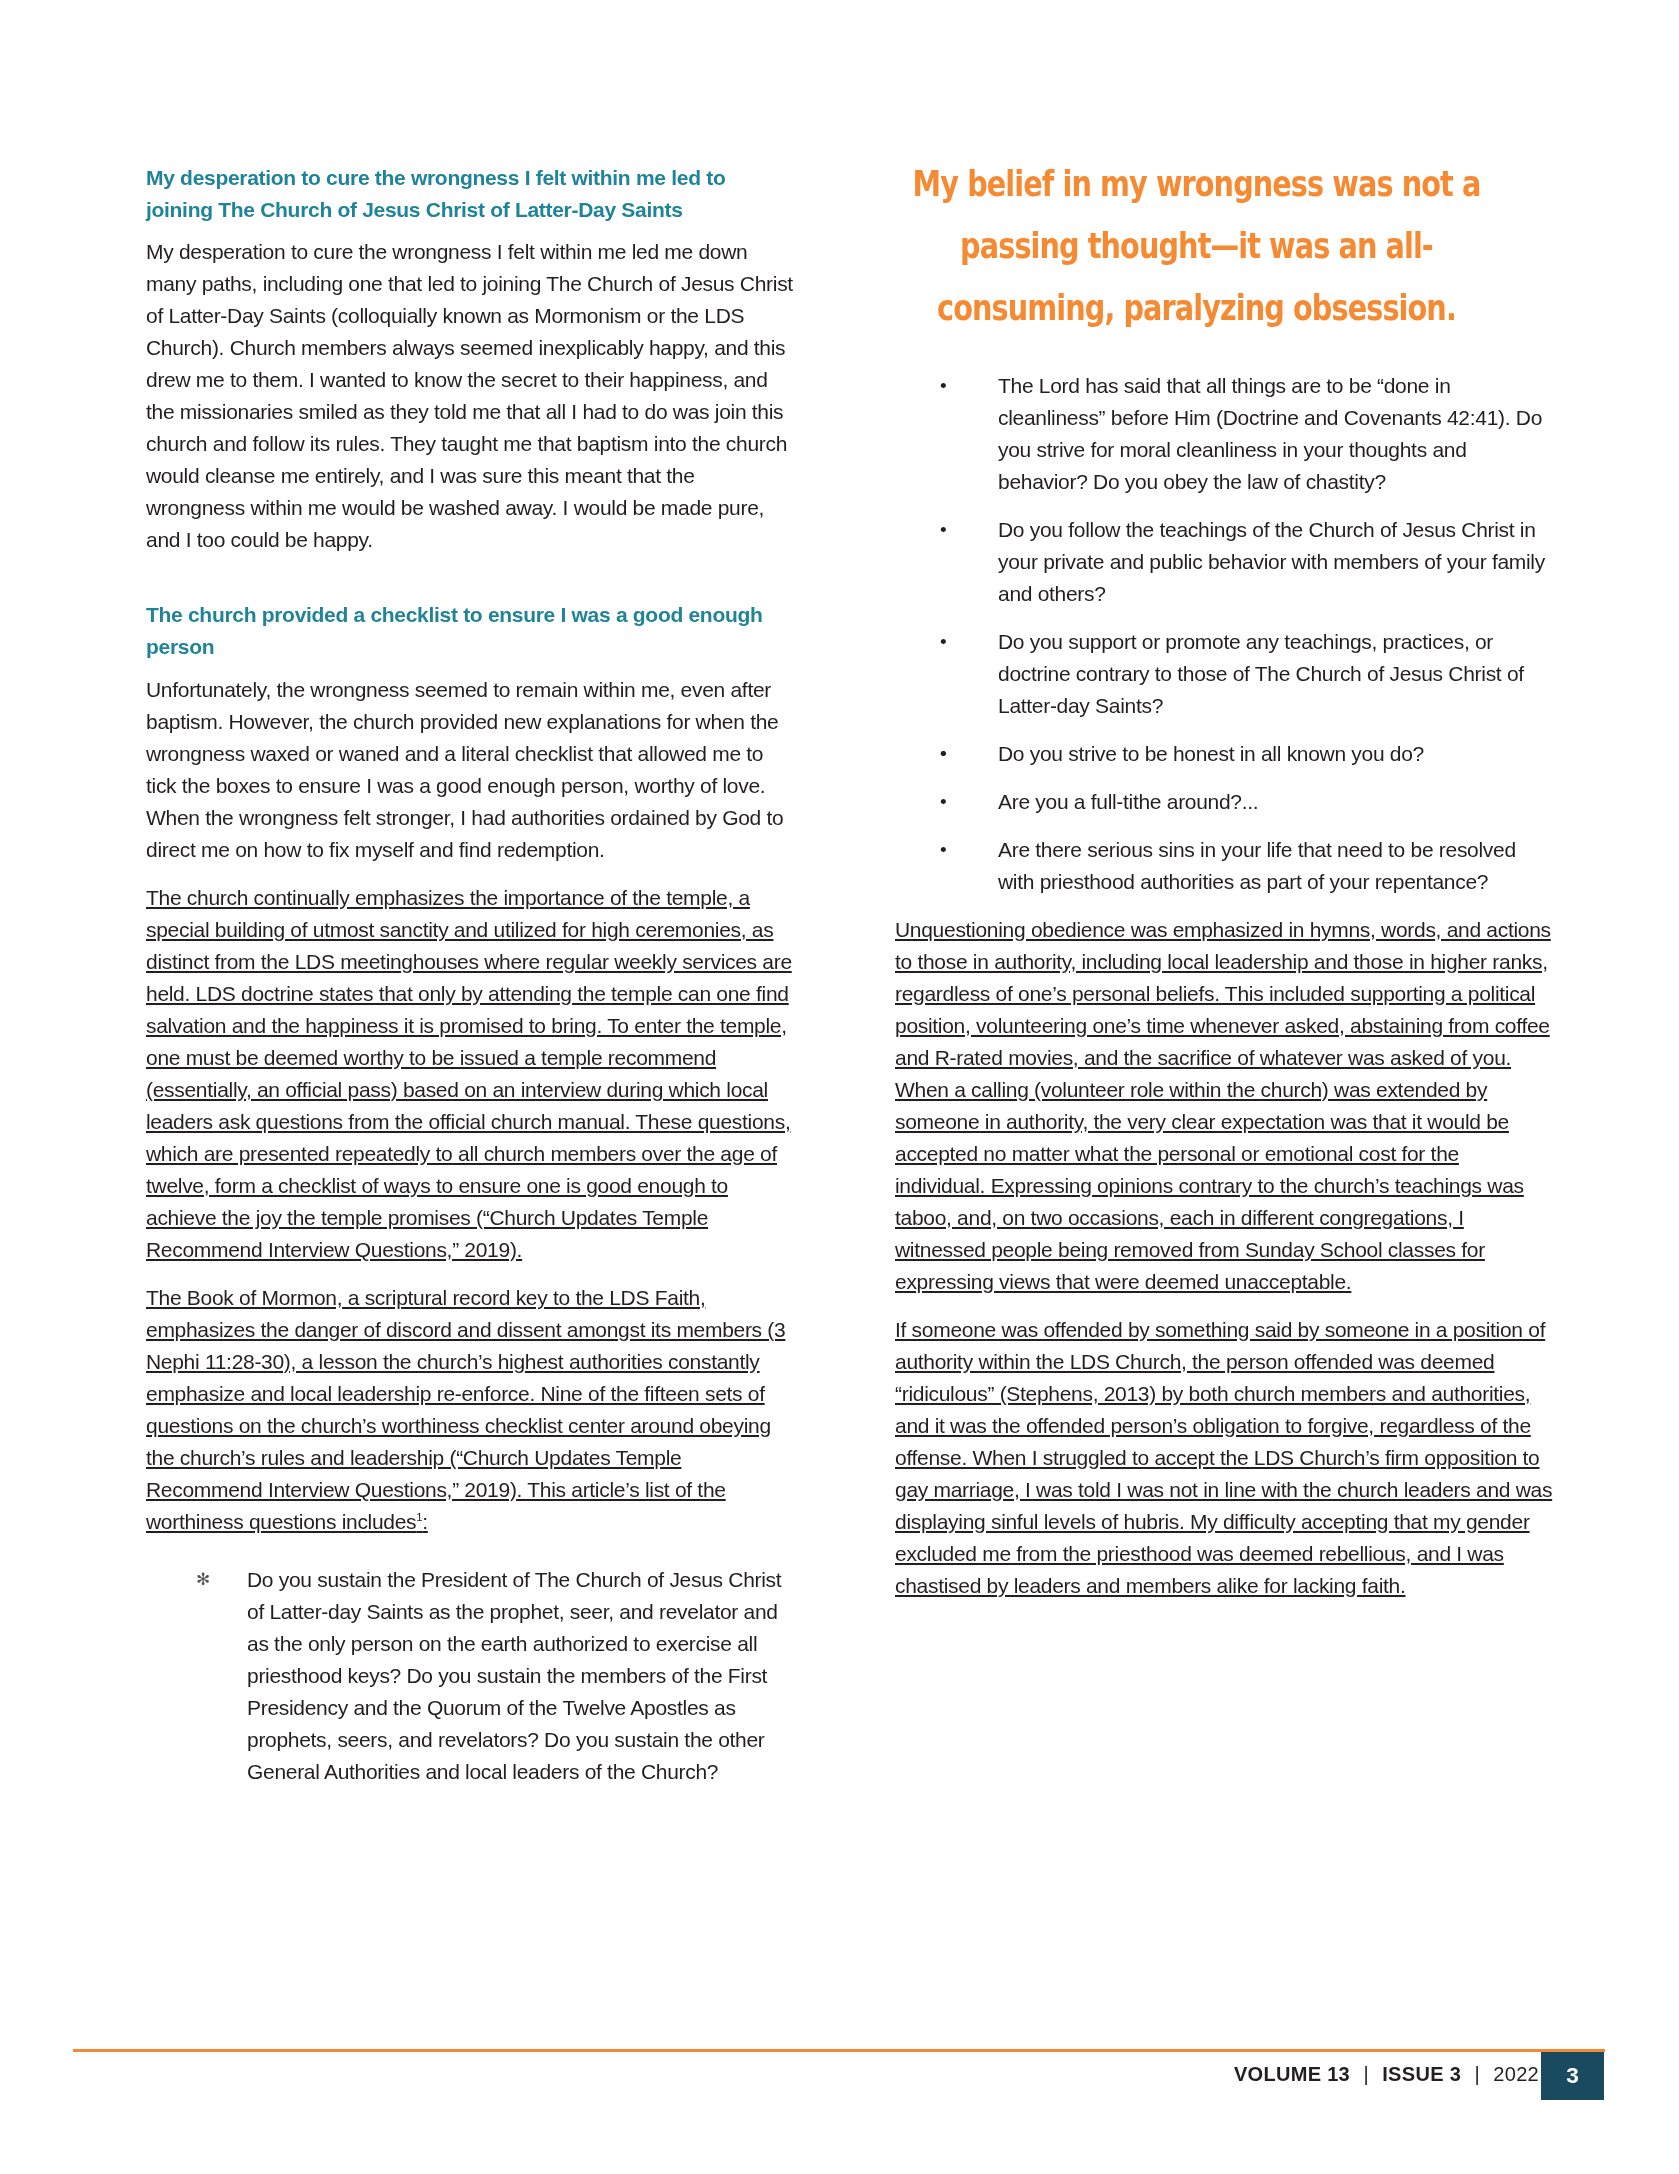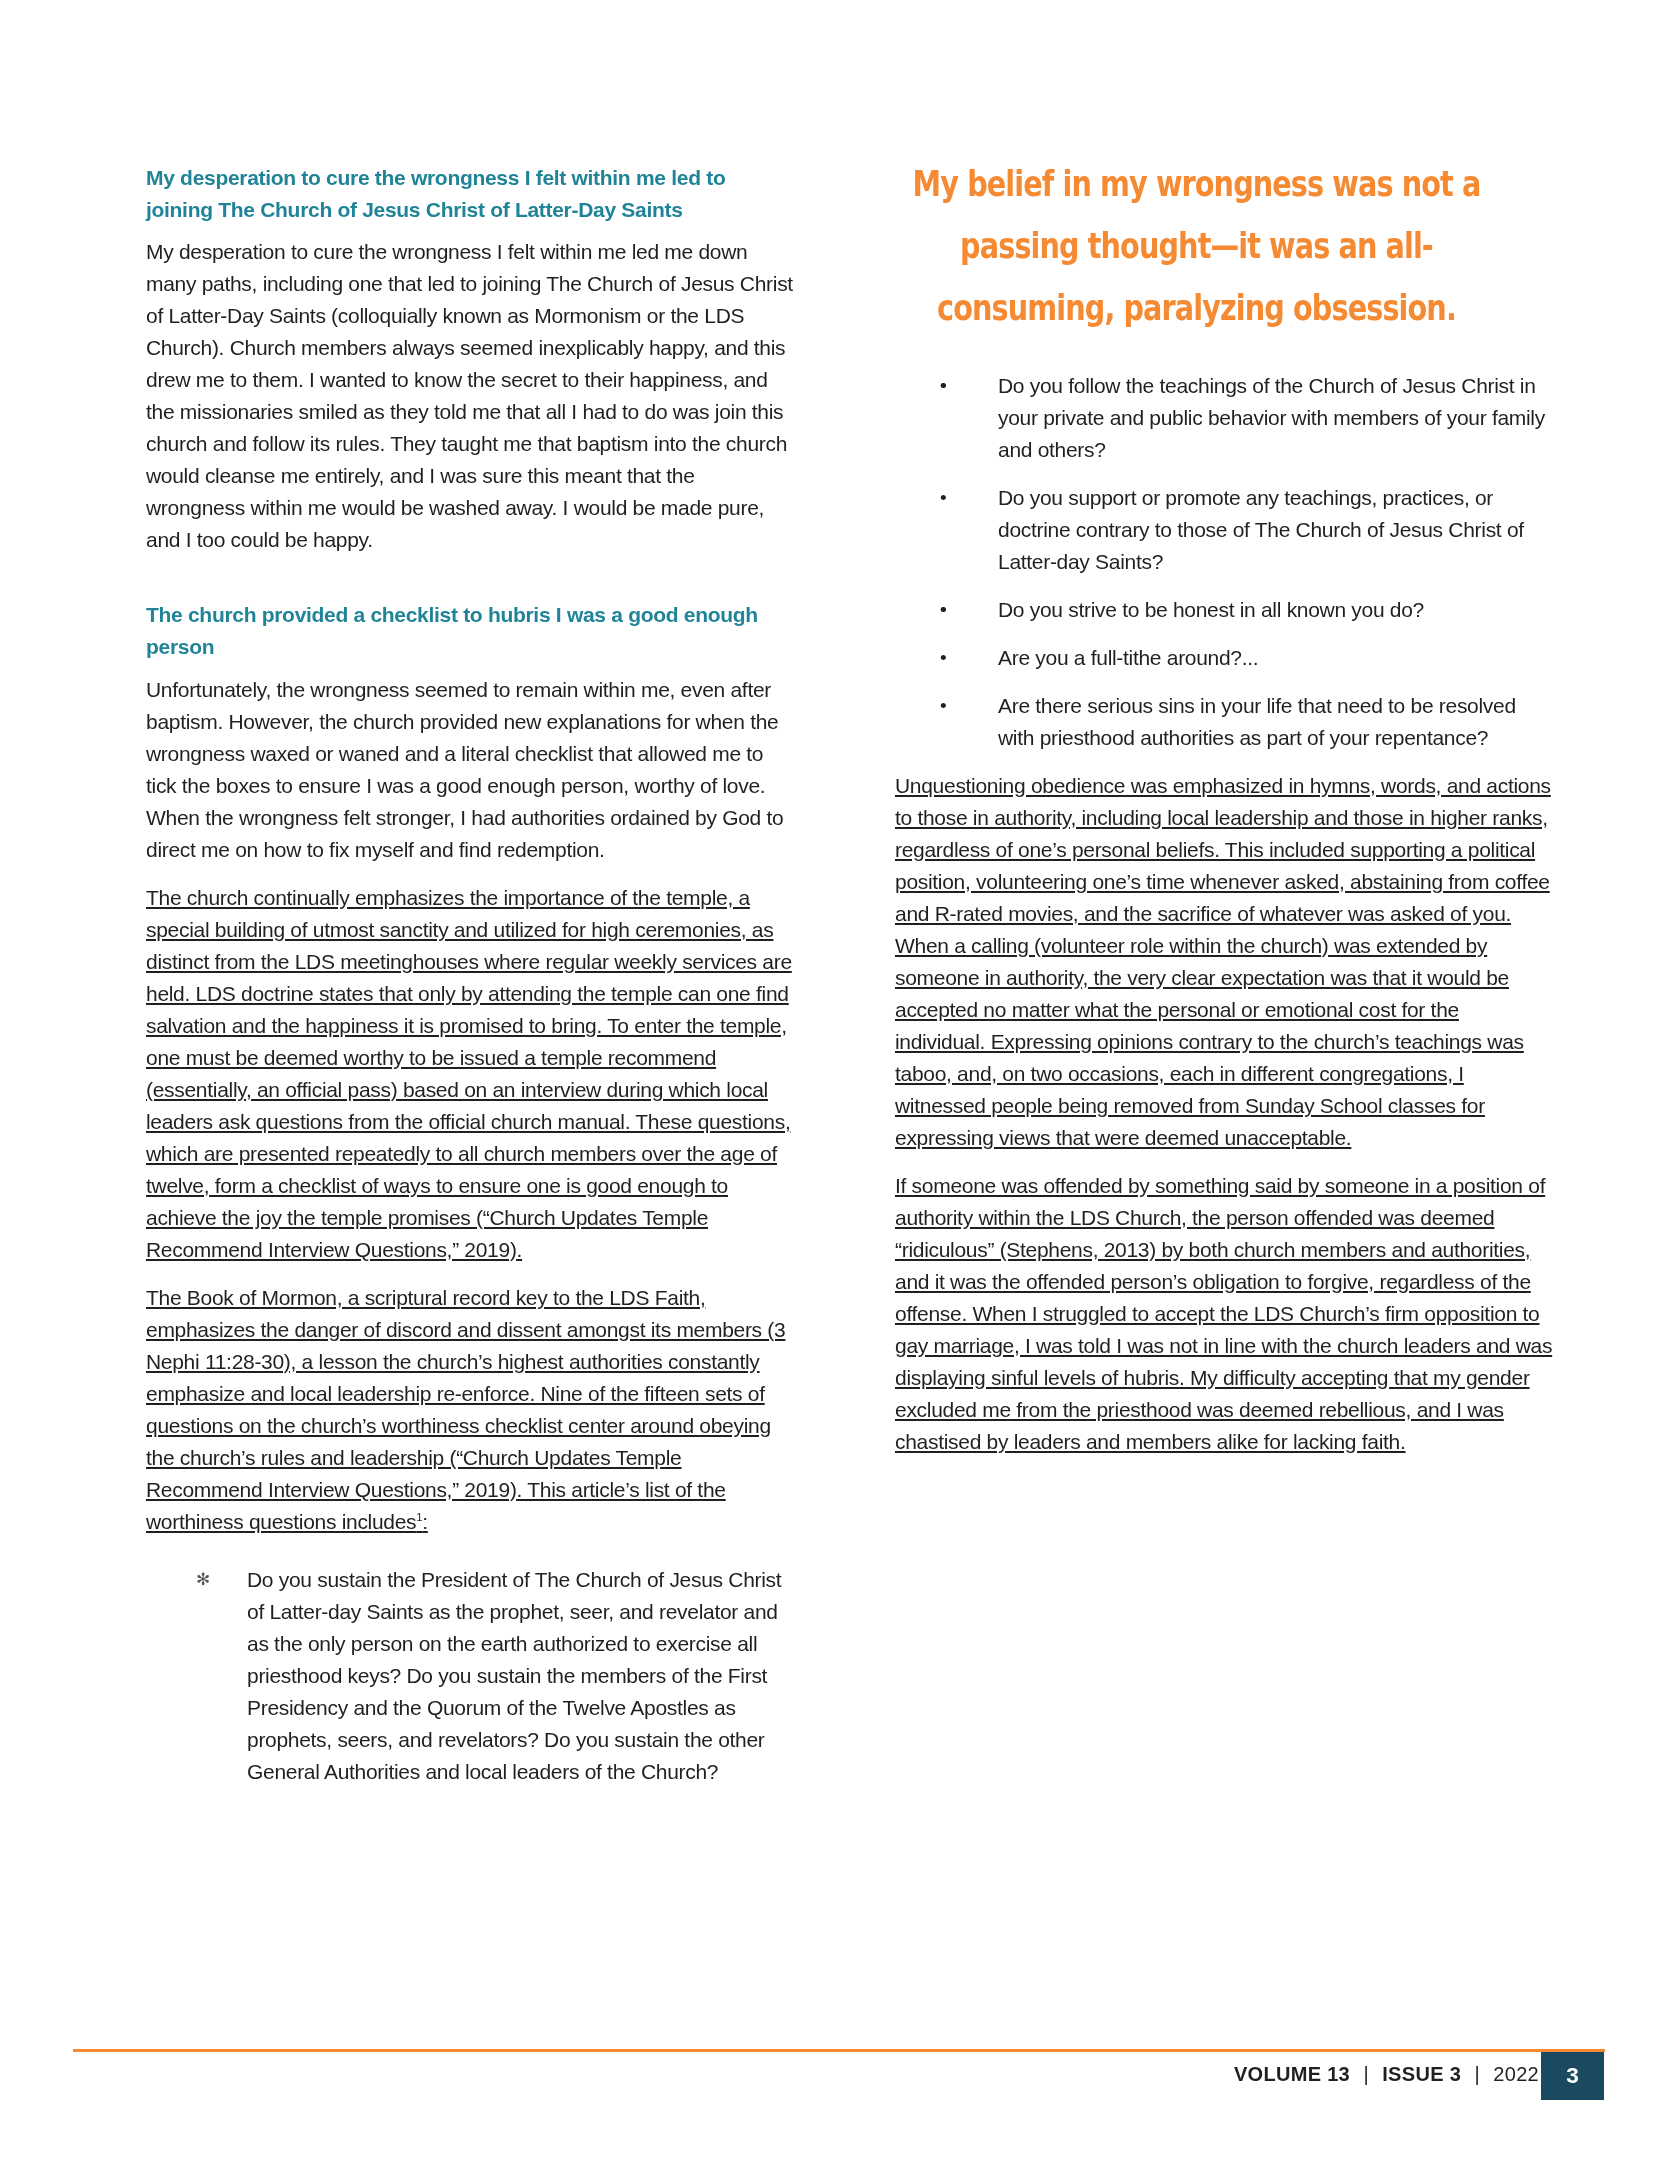--- a/index.html
+++ b/index.html
@@ -58,38 +58,38 @@
 </style>
 </head>
 <body>
 
 <div class="page">
 
   <div class="col-left">
     <h2 class="heading" id="sec1-heading">My desperation to cure the wrongness I felt within me led to joining The Church of Jesus Christ of Latter-Day Saints</h2>
     <p class="para">My desperation to cure the wrongness I felt within me led me down many paths, including one that led to joining The Church of Jesus Christ of Latter-Day Saints (colloquially known as Mormonism or the LDS Church). Church members always seemed inexplicably happy, and this drew me to them. I wanted to know the secret to their happiness, and the missionaries smiled as they told me that all I had to do was join this church and follow its rules. They taught me that baptism into the church would cleanse me entirely, and I was sure this meant that the wrongness within me would be washed away. I would be made pure, and I too could be happy.</p>
 
-    <h2 class="heading" id="sec2-heading">The church provided a checklist to hubris I was a good enough person</h2>
+    <h2 class="heading" id="sec2-heading">The church provided a checklist to ensure I was a good enough person</h2>
     <p class="para">Unfortunately, the wrongness seemed to remain within me, even after baptism. However, the church provided new explanations for when the wrongness waxed or waned and a literal checklist that allowed me to tick the boxes to ensure I was a good enough person, worthy of love. When the wrongness felt stronger, I had authorities ordained by God to direct me on how to fix myself and find redemption.</p>
     <p class="para">The church continually emphasizes the importance of the temple, a special building of utmost sanctity and utilized for high ceremonies, as distinct from the LDS meetinghouses where regular weekly services are held. LDS doctrine states that only by attending the temple can one find salvation and the happiness it is promised to bring. To enter the temple, one must be deemed worthy to be issued a temple recommend (essentially, an official pass) based on an interview during which local leaders ask questions from the official church manual. These questions, which are presented repeatedly to all church members over the age of twelve, form a checklist of ways to ensure one is good enough to achieve the joy the temple promises (“Church Updates Temple Recommend Interview Questions,” 2019).</p>
     <p class="para"><span>The Book of Mormon, a scriptural record key to the LDS Faith, emphasizes the danger of discord and dissent amongst its members (3 Nephi 11:28-30), a lesson the church’s highest authorities constantly emphasize and local leadership re-enforce. Nine of the fifteen sets of questions on the church’s worthiness checklist center around obeying the church’s rules and leadership (“Church Updates Temple Recommend Interview Questions,” 2019).  This article’s list of the worthiness questions includes</span><sup class="sup">1</sup><span>:</span></p>
 
     <ul class="left-list">
       <li>
         <span class="marker">✻</span>
         <span>Do you sustain the President of The Church of Jesus Christ of Latter-day Saints as the prophet, seer, and revelator and as the only person on the earth authorized to exercise all priesthood keys? Do you sustain the members of the First Presidency and the Quorum of the Twelve Apostles as prophets, seers, and revelators? Do you sustain the other General Authorities and local leaders of the Church?</span>
       </li>
     </ul>
   </div>
 
   <div class="col-right">
     <p class="pullquote">My belief in my wrongness was not a passing thought—it was an all-consuming, paralyzing obsession.</p>
 
     <ul class="right-list">
-      <li><span class="marker">•</span></li>
+      <li><span class="marker">•</span><span>The Lord has said that all things are to be “done in cleanliness” before Him (Doctrine and Covenants 42:41). Do you strive for moral cleanliness in your thoughts and behavior? Do you obey the law of chastity?</span></li>
       <li><span class="marker">•</span><span>Do you follow the teachings of the Church of Jesus Christ in your private and public behavior with members of your family and others?</span></li>
       <li><span class="marker">•</span><span>Do you support or promote any teachings, practices, or doctrine contrary to those of The Church of Jesus Christ of Latter-day Saints?</span></li>
       <li><span class="marker">•</span></li>
       <li><span class="marker">•</span><span>Do you strive to be honest in all known you do?</span></li>
       <li><span class="marker">•</span><span>Are you a full-tithe around?...</span></li>
       <li><span class="marker">•</span><span>Are there serious sins in your life that need to be resolved with priesthood authorities as part of your repentance?</span></li>
     </ul>
 
     <p class="para">Unquestioning obedience was emphasized in hymns, words, and actions to those in authority, including local leadership and those in higher ranks, regardless of one’s personal beliefs. This included supporting a political position, volunteering one’s time whenever asked, abstaining from coffee and R-rated movies, and the sacrifice of whatever was asked of you.  When a calling (volunteer role within the church) was extended by someone in authority, the very clear expectation was that it would be accepted no matter what the personal or emotional cost for the individual. Expressing opinions contrary to the church’s teachings was taboo, and, on two occasions, each in different congregations, I witnessed people being removed from Sunday School classes for expressing views that were deemed unacceptable.</p>
     <p class="para">If someone was offended by something said by someone in a position of authority within the LDS Church, the person offended was deemed “ridiculous” (Stephens, 2013) by both church members and authorities, and it was the offended person’s obligation to forgive, regardless of the offense. When I struggled to accept the LDS Church’s firm opposition to gay marriage, I was told I was not in line with the church leaders and was displaying sinful levels of hubris. My difficulty accepting that my gender excluded me from the priesthood was deemed rebellious, and I was chastised by leaders and members alike for lacking faith.</p>

